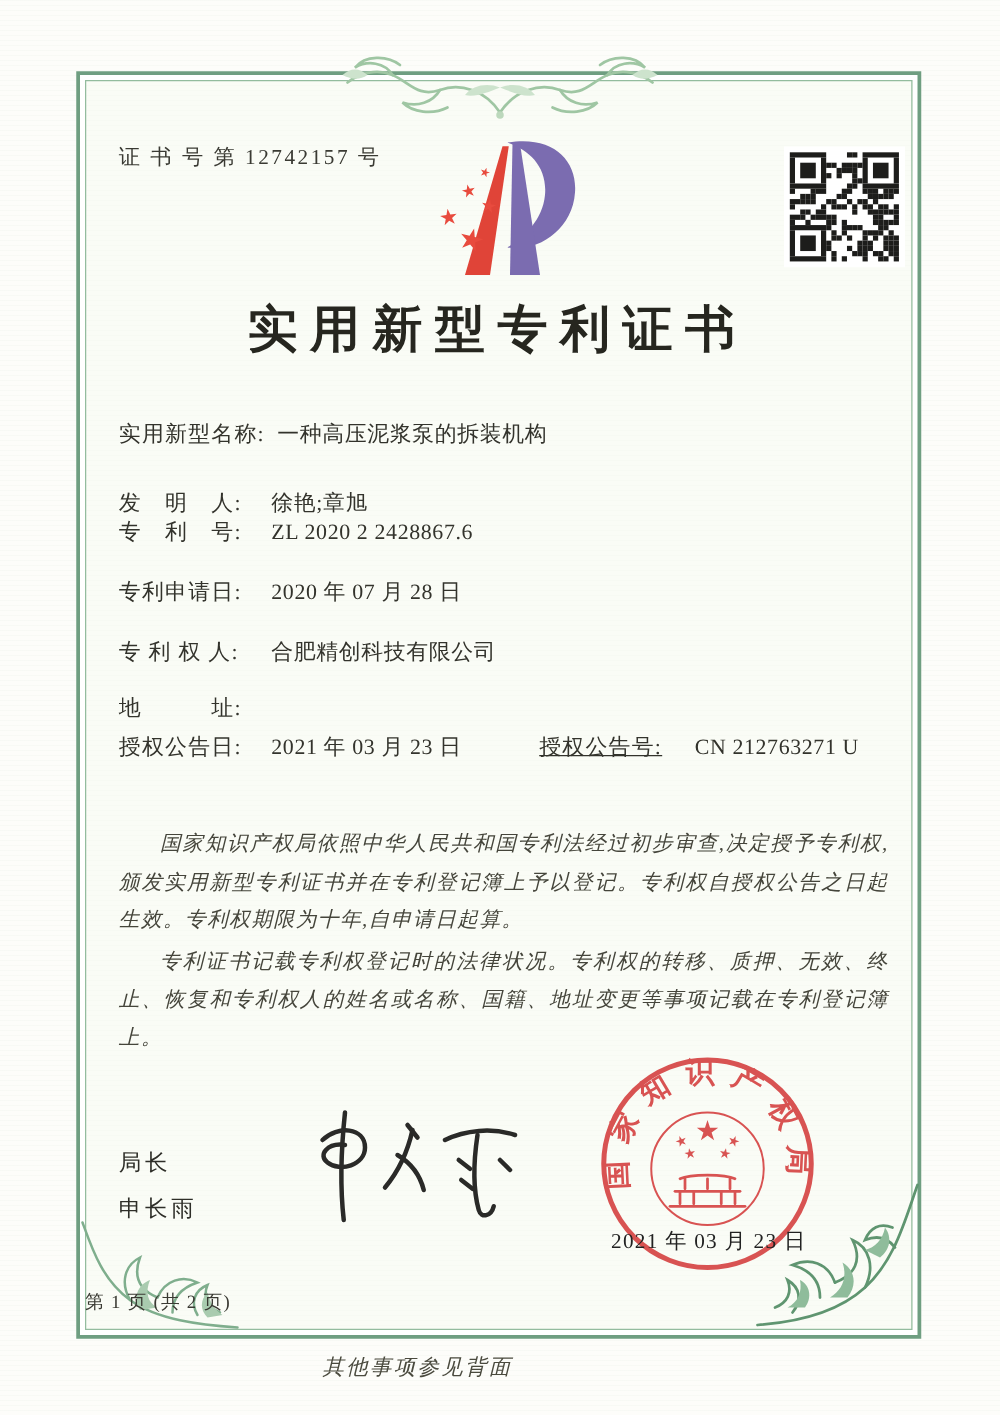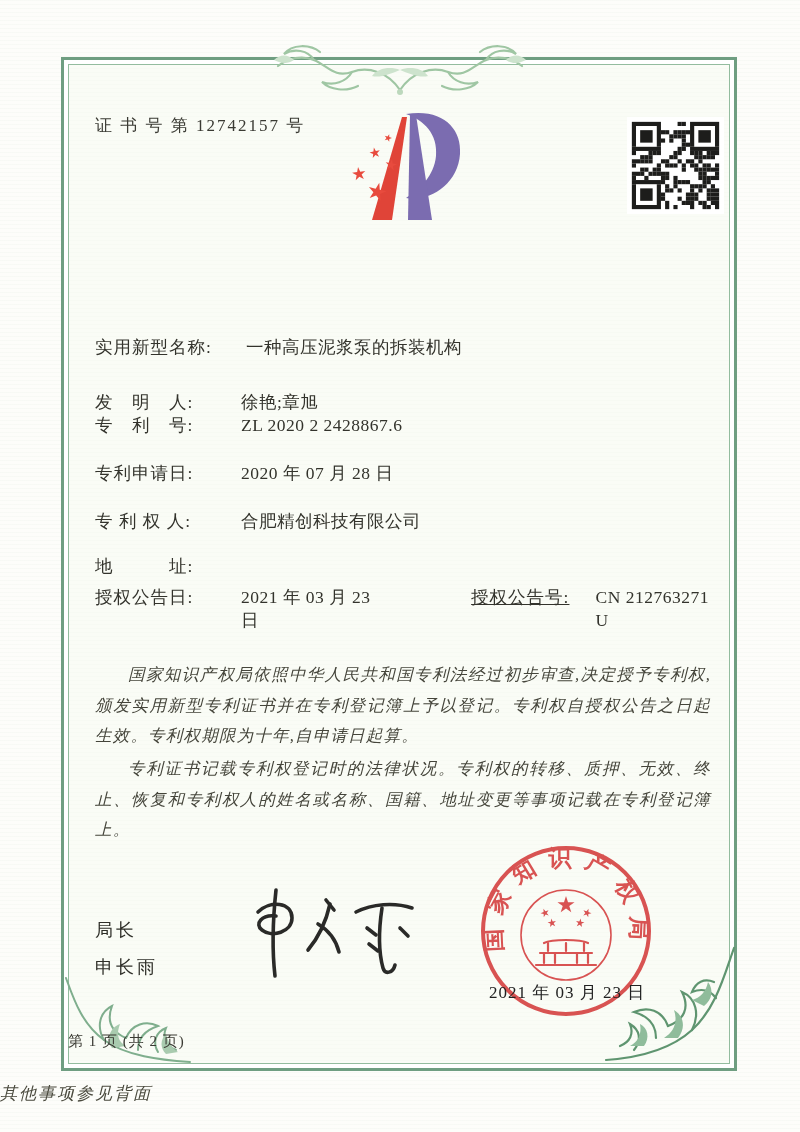--- a/index.html
+++ b/index.html
@@ -15,37 +15,37 @@
     position:absolute;left:68px;top:64px;width:660px;height:998px;
     border:1px solid #93bc9e;
     box-shadow:0 0 0 4px #ffffff, 0 0 0 7px #6f9e81;
     background:rgba(246,250,242,0.45);
   }
   .abs{position:absolute;}
   .cert-no{left:95px;top:114px;font-size:17px;letter-spacing:2px;color:#3a3a33;}
   .doc-title{left:68px;top:236px;width:660px;text-align:center;
     font-size:40px;font-weight:600;letter-spacing:10px;color:#26261f;}
   .fields{left:95px;top:336px;width:618px;font-size:17.5px;line-height:1.35;color:#33332c;}
-  .row{display:flex;align-items:flex-start;gap:24px;}
+  .row{display:flex;align-items:flex-start;}
   .row .lab{flex:none;min-width:112px;letter-spacing:1px;margin-right:10px;white-space:nowrap;}
   .row .val{letter-spacing:0.5px;}
   .mb-a{margin-bottom:31px}.mb-b{}.mb-c{margin-bottom:24px}
   .mb-d{margin-bottom:24px}.mb-e{margin-bottom:22px}.mb-f{margin-bottom:7px}
   .addr-val{width:478px;}
   .grant-right{margin-left:62px;display:flex;}
   .grant-right .lab{min-width:0;margin-right:26px;text-decoration:underline;}
   .body-text{left:95px;top:660px;width:616px;}
   .body-text p{
     margin:0 0 2px 0;font-size:16.5px;line-height:1.86;text-indent:2em;
     font-style:italic;letter-spacing:1.2px;text-align:justify;color:#45453b;
   }
   .director{left:95px;top:912px;font-size:18px;line-height:2.05;letter-spacing:3px;color:#2e2e28;}
   .page-info{left:68px;top:1032px;width:660px;text-align:left;font-size:15px;
     letter-spacing:1px;color:#3a3a33;}
-  .back-note{left:0;top:1082px;width:668px;font-size:17px;
+  .back-note{left:0;top:1082px;width:668px;text-align:center;font-size:17px;
     font-style:italic;letter-spacing:2px;color:#4a4a3e;}
   .seal-date{left:472px;top:981px;width:190px;text-align:center;font-size:17px;
     letter-spacing:1px;color:#222;}
   svg{display:block;}
 </style>
 </head>
 <body>
 
 <div class="page">
 
@@ -279,20 +279,21 @@
         <rect x="95.25" y="90.75" width="4.5" height="4.5"></rect>
         <rect x="41.25" y="95.25" width="4.5" height="4.5"></rect>
         <rect x="50.25" y="95.25" width="4.5" height="4.5"></rect>
         <rect x="68.25" y="95.25" width="4.5" height="4.5"></rect>
         <rect x="81.75" y="95.25" width="4.5" height="4.5"></rect>
         <rect x="86.25" y="95.25" width="4.5" height="4.5"></rect>
         <rect x="95.25" y="95.25" width="4.5" height="4.5"></rect>
       </g>
   </svg>
 
+  <div class="abs doc-title">实用新型专利证书</div>
 
   <div class="abs fields">
     <div class="row mb-a">
       <span class="lab">实用新型名称:</span>
       <span class="val">一种高压泥浆泵的拆装机构</span>
     </div>
     <div class="row mb-b">
       <span class="lab">发　明　人:</span>
       <span class="val">徐艳;章旭</span>
     </div>

